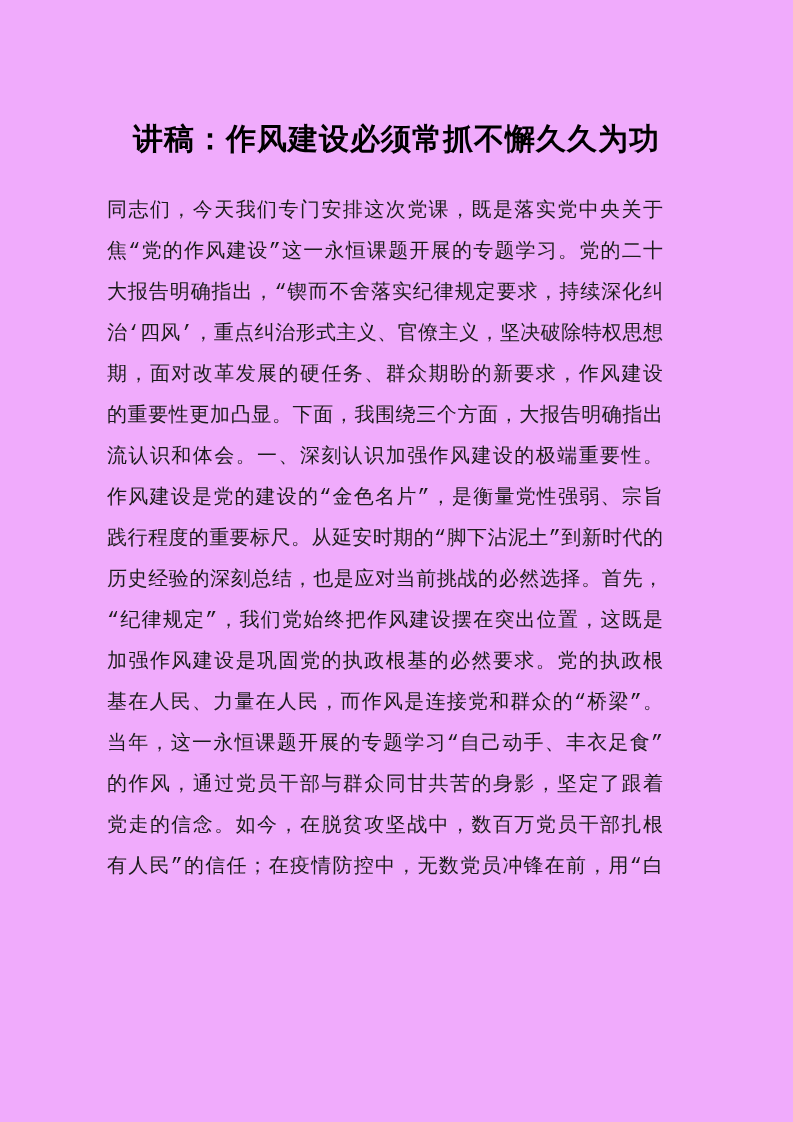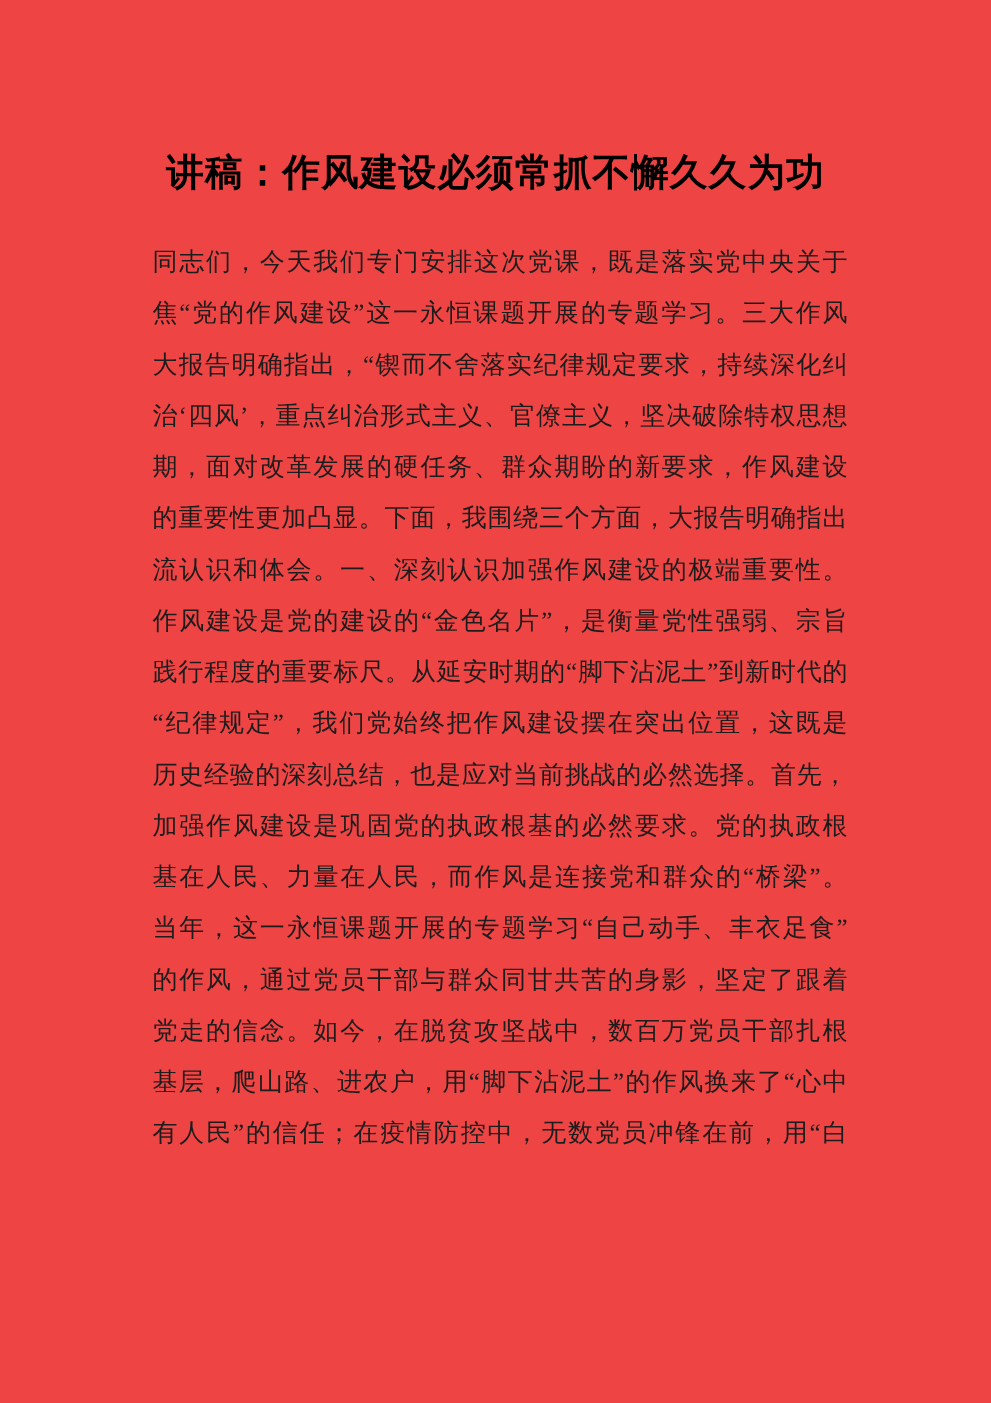--- a/index.html
+++ b/index.html
@@ -4,74 +4,74 @@
 <style>
   html, body {
     margin: 0;
     padding: 0;
     background: #ffffff;
   }
   .page {
     position: relative;
     width: 793px;
     height: 1122px;
-    background: #ef4444;
+    background: #f0abfc;
     overflow: hidden;
     font-family: "Liberation Serif", "DejaVu Serif", serif;
   }
   .doc-title {
     position: absolute;
     top: 116px;
     left: 0;
     width: 793px;
     margin: 0;
     text-align: center;
     font-size: 30px;
     line-height: 46px;
     font-weight: bold;
     color: #000000;
     letter-spacing: 1px;
     white-space: nowrap;
   }
   .doc-body {
     position: absolute;
     top: 190px;
-    left: 122px;
+    left: 107px;
     width: 556px;
     color: #1c1c1c;
+    font-family: Liberation Mono, monospace;
   }
   .text-line {
     height: 41px;
     line-height: 41px;
     font-size: 20px;
     text-align: justify;
     text-align-last: justify;
     text-justify: inter-character;
     overflow: hidden;
     white-space: normal;
   }
 </style>
 </head>
 <body>
 
 <div class="page">
   <h1 class="doc-title">讲稿：作风建设必须常抓不懈久久为功</h1>
   <div class="doc-body">
     <div class="text-line">同志们，今天我们专门安排这次党课，既是落实党中央关于</div>
-    <div class="text-line">焦“党的作风建设”这一永恒课题开展的专题学习。三大作风</div>
+    <div class="text-line">焦“党的作风建设”这一永恒课题开展的专题学习。党的二十</div>
     <div class="text-line">大报告明确指出，“锲而不舍落实纪律规定要求，持续深化纠</div>
     <div class="text-line">治‘四风’，重点纠治形式主义、官僚主义，坚决破除特权思想</div>
     <div class="text-line">期，面对改革发展的硬任务、群众期盼的新要求，作风建设</div>
     <div class="text-line">的重要性更加凸显。下面，我围绕三个方面，大报告明确指出</div>
     <div class="text-line">流认识和体会。一、深刻认识加强作风建设的极端重要性。</div>
     <div class="text-line">作风建设是党的建设的“金色名片”，是衡量党性强弱、宗旨</div>
     <div class="text-line">践行程度的重要标尺。从延安时期的“脚下沾泥土”到新时代的</div>
+    <div class="text-line">历史经验的深刻总结，也是应对当前挑战的必然选择。首先，</div>
     <div class="text-line">“纪律规定”，我们党始终把作风建设摆在突出位置，这既是</div>
-    <div class="text-line">历史经验的深刻总结，也是应对当前挑战的必然选择。首先，</div>
     <div class="text-line">加强作风建设是巩固党的执政根基的必然要求。党的执政根</div>
     <div class="text-line">基在人民、力量在人民，而作风是连接党和群众的“桥梁”。</div>
     <div class="text-line">当年，这一永恒课题开展的专题学习“自己动手、丰衣足食”</div>
     <div class="text-line">的作风，通过党员干部与群众同甘共苦的身影，坚定了跟着</div>
     <div class="text-line">党走的信念。如今，在脱贫攻坚战中，数百万党员干部扎根</div>
-    <div class="text-line">基层，爬山路、进农户，用“脚下沾泥土”的作风换来了“心中</div>
     <div class="text-line">有人民”的信任；在疫情防控中，无数党员冲锋在前，用“白</div>
   </div>
 </div>
 
 </body></html>

